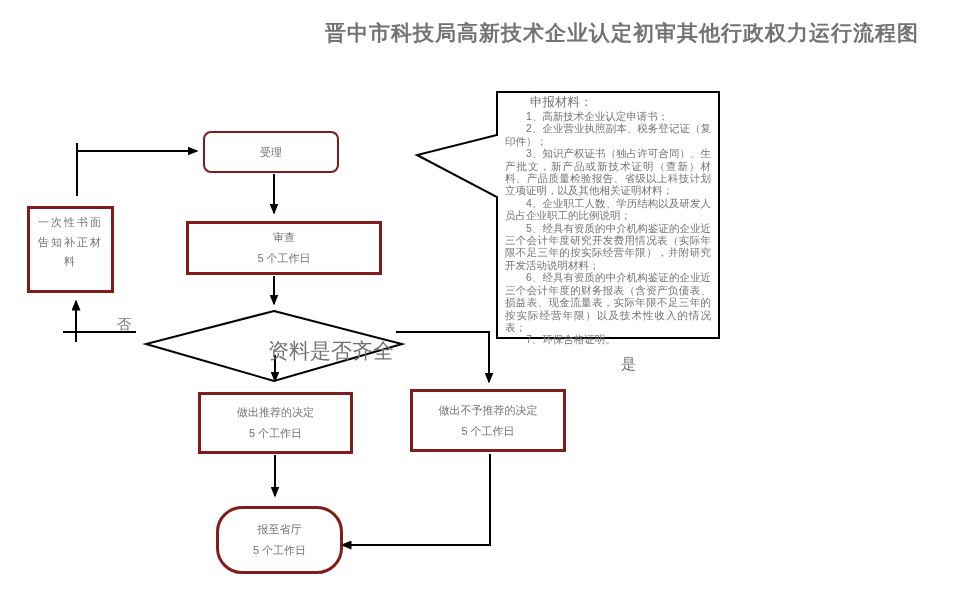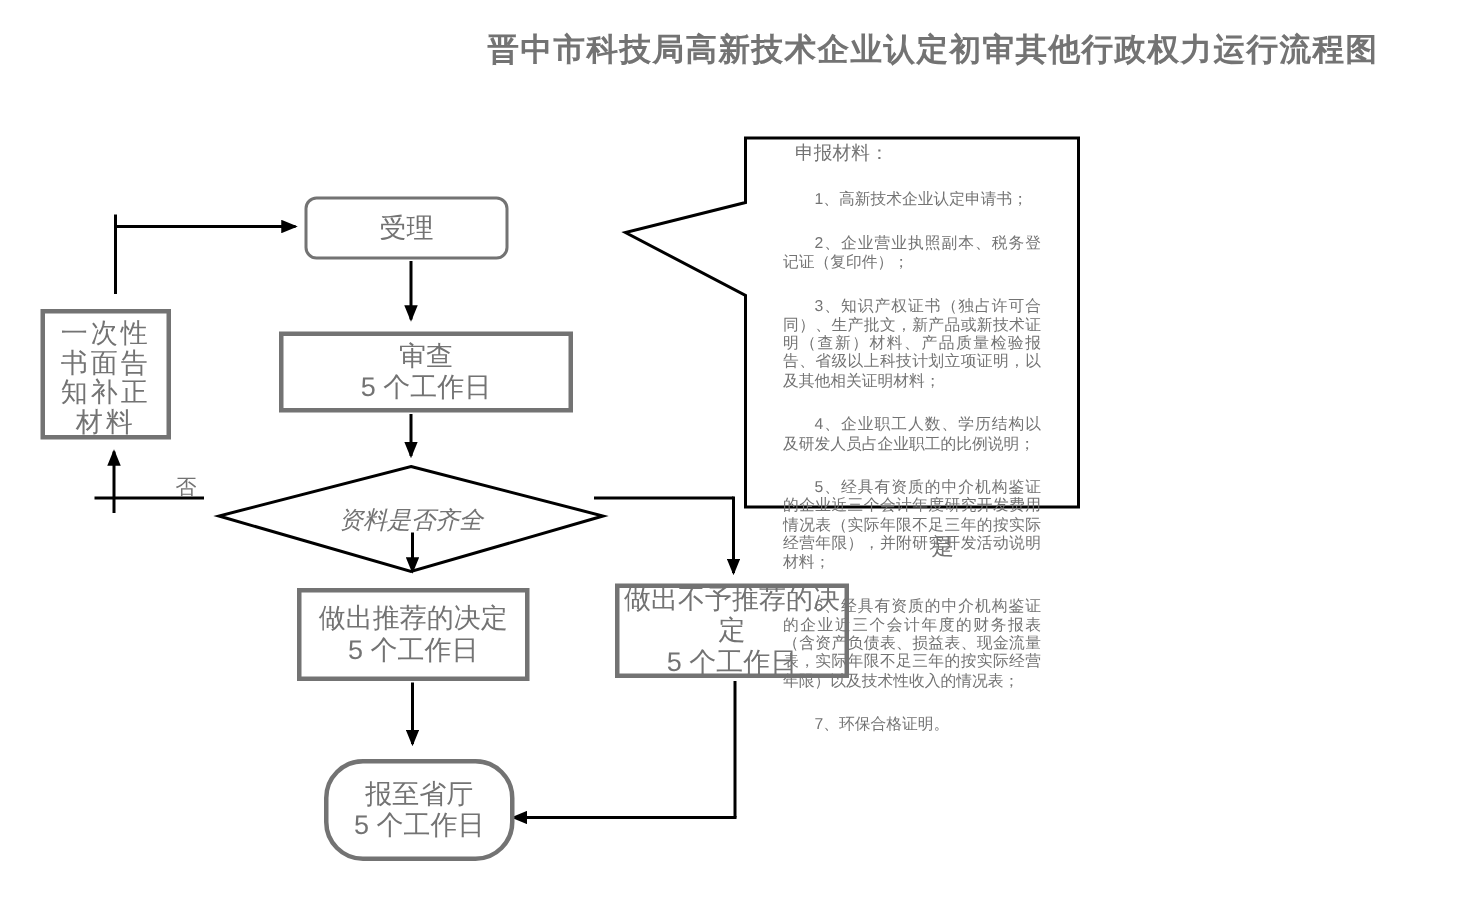--- a/index.html
+++ b/index.html
@@ -28,26 +28,26 @@
     font-family: "Liberation Serif", serif;
     font-size: 21px;
     font-weight: bold;
     letter-spacing: 1px;
     white-space: nowrap;
   }
   .node {
     position: absolute;
     box-sizing: border-box;
     background: #fff;
-    border: 3px solid #737373;
+    border: 3px solid #7f1d1d;
     display: flex;
     flex-direction: column;
     align-items: center;
     justify-content: center;
-    font-size: 18px;
+    font-size: 11px;
     line-height: 21px;
     text-align: center;
   }
   .thin { border-width: 2px; }
   #node-shouli   { left: 203px; top: 131px; width: 136px; height: 42px; border-radius: 8px; }
   #node-shencha  { left: 186px; top: 221px; width: 196px; height: 54px; }
   #node-yicixing {
     left: 27px; top: 206px; width: 87px; height: 87px;
     display: block;
     padding: 4px 6px;
@@ -55,23 +55,22 @@
     line-height: 19.5px;
     letter-spacing: 2px;
     word-break: break-all;
   }
   #node-tuijian  { left: 198px; top: 392px; width: 155px; height: 62px; }
   #node-buyu     { left: 410px; top: 389px; width: 156px; height: 63px; }
   #node-baozhi   { left: 216px; top: 506px; width: 127px; height: 68px; border-radius: 26px; }
   .diamond-label {
     position: absolute;
     left: 154px; top: 337px; width: 240px;
-    text-align: center;
-    font-size: 16px;
-    font-style: italic;
+    text-align: right;
+    font-size: 21px;
   }
   .branch-label {
     position: absolute;
     font-size: 14px;
   }
   #label-no  { left: 117px; top: 316px; }
   #label-yes { left: 621px; top: 355px; font-size: 15px; }
   .callout-text {
     position: absolute;
     left: 505px; top: 95px; width: 206px;
@@ -79,21 +78,21 @@
     line-height: 12.4px;
     text-align: justify;
   }
   .callout-text .heading {
     font-size: 12.5px;
     font-weight: normal;
     line-height: 15px;
     margin: 0;
   }
   .callout-text p {
-    margin: 17px;
+    margin: 0;
     text-indent: 2em;
   }
 </style>
 </head>
 <body>
 
 <div id="canvas">
 
   <svg id="connectors" viewBox="0 0 975 604" xmlns="http://www.w3.org/2000/svg">
     <defs>

